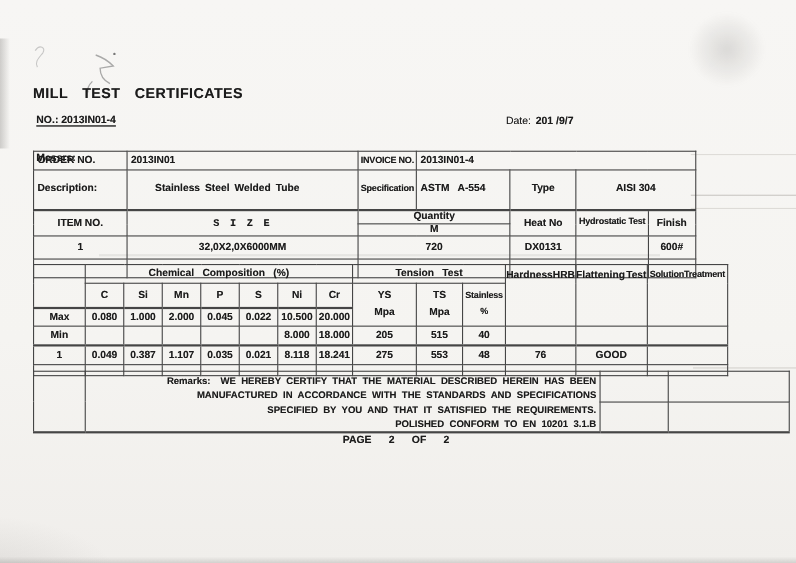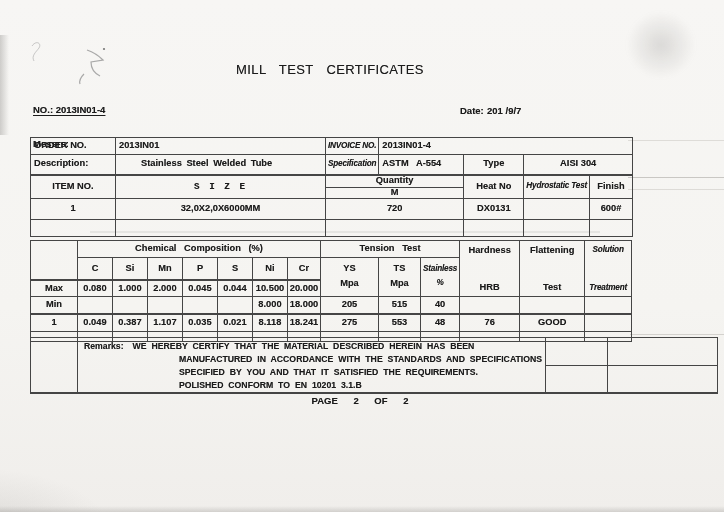--- a/index.html
+++ b/index.html
@@ -2,41 +2,41 @@
 <html><head>
 <meta charset="utf-8">
 <style>
   html,body{margin:0;padding:0;}
   body{
     width:724px;height:512px;position:relative;overflow:hidden;
     background:linear-gradient(180deg,#f7f6f4 0%,#f5f4f1 60%,#f0eeeb 100%);
     font-family:"Liberation Sans",sans-serif;color:#1b1b1b;
   }
   .txt{position:absolute;white-space:nowrap;text-shadow:0 0 .5px rgba(40,40,40,.55);}
-  .title{font-size:13px;font-weight:normal;word-spacing:9px;letter-spacing:.4px;left:30px;top:62px;width:600px;text-align:center;}
+  .title{font-size:13px;font-weight:bold;word-spacing:9px;letter-spacing:.4px;left:30px;top:77px;width:600px;}
   .docno{left:33px;top:104px;font-size:9.5px;font-weight:bold;text-decoration:underline;text-underline-offset:2px;}
-  .datelbl{left:443px;top:105px;font-size:9.5px;font-weight:bold;padding-left:17px;}
+  .datelbl{left:443px;top:105px;font-size:9.5px;font-weight:normal;padding-left:17px;}
   .dateval{left:487px;top:105px;font-size:9.5px;font-weight:bold;}
   .messrs{left:33px;top:122px;font-size:9.5px;font-weight:bold;margin-top:16px;}
   .footer{left:60px;top:395px;width:600px;text-align:center;font-size:9.5px;font-weight:bold;word-spacing:13px;}
 
   table{position:absolute;border-collapse:collapse;table-layout:fixed;}
   td{
     border:1px solid #454545;font-size:9.3px;font-weight:bold;color:#1b1b1b;
     padding:0 3px;overflow:hidden;white-space:nowrap;line-height:1.05;
     vertical-align:middle;text-shadow:0 0 .5px rgba(40,40,40,.5);
   }
   td.c{text-align:center;padding:0;}
-  td.sm{font-size:8.2px;letter-spacing:-.2px;padding:0 2px;font-style:italic;}
+  td.sm{font-size:8.2px;letter-spacing:-.2px;padding:0 2px;}
   td.bb2{border-bottom:2px solid #454545;}
   tr.bt2 td{border-top:2px solid #454545;}
   .sz{letter-spacing:2px;font-family:Liberation Mono, monospace;}
   .ws{word-spacing:5px;}
   .ind{padding-left:25px;word-spacing:2px;}
-  .stack{display:flex;flex-direction:column;justify-content:space-between;height:46px;padding:5px 0 4px;}
+  .stack{display:flex;flex-direction:row;justify-content:space-between;height:46px;padding:5px 0 4px;}
   .stack div{line-height:1;}
   .two div{line-height:1;}
   .two .l1{height:13px;display:flex;align-items:center;justify-content:center;}
   .two .l2{height:16px;display:flex;align-items:center;justify-content:center;}
 
   .remarkbox{font-size:8.7px;font-weight:bold;line-height:13px;word-spacing:2.5px;padding:2px 0 0 3px;white-space:nowrap;overflow:hidden;}
   .remarkbox .r1 span{display:inline-block;}
   .remarkbox .r1 .lead{margin-right:9px;}
   .remarkbox .rr{margin-left:52px;padding-left:43px;}
 
@@ -85,21 +85,21 @@
       <col style="width:65px">
       <col style="width:43px">
     </colgroup>
   <tbody>
       <tr style="height:17px">
     <td>ORDER NO.</td>
     <td>2013IN01</td>
     <td class="sm">INVOICE NO.</td>
     <td colspan="4">2013IN01-4</td>
   </tr>
-  <tr style="height:20px">
+  <tr style="height:36px">
     <td style="border-bottom-width:2px">Description:</td>
     <td class="ind" style="border-bottom-width:2px">Stainless Steel Welded Tube</td>
     <td class="sm" style="border-bottom-width:2px">Specification</td>
     <td class="ws" style="border-bottom-width:2px">ASTM A-554</td>
     <td class="c" style="border-bottom-width:2px">Type</td>
     <td class="c" colspan="2" style="border-bottom-width:2px">AISI 304</td>
   </tr>
   <tr style="height:13px">
     <td class="c" rowspan="2">ITEM NO.</td>
     <td class="c sz" rowspan="2">S I Z E</td>
@@ -191,21 +191,21 @@
       <div class="l1">Stainless</div>
       <div class="l2">%</div>
     </td>
   </tr>
   <tr style="height:16px">
     <td class="c">Max</td>
     <td class="c">0.080</td>
     <td class="c">1.000</td>
     <td class="c">2.000</td>
     <td class="c">0.045</td>
-    <td class="c">0.044</td>
+    <td class="c">0.022</td>
     <td class="c">10.500</td>
     <td class="c">20.000</td>
   </tr>
   <tr style="height:17px">
     <td class="c">Min</td>
     <td class="c"></td>
     <td class="c"></td>
     <td class="c"></td>
     <td class="c"></td>
     <td class="c"></td>
@@ -256,21 +256,21 @@
 <table style="left:30px;top:337px;">
   <colgroup>
       <col style="width:47px">
       <col style="width:381px">
       <col style="width:62px">
       <col style="width:110px">
     </colgroup>
   <tbody>
       <tr style="height:26px">
     <td rowspan="2" class="bb2"></td>
-    <td rowspan="2" class="bb2" style="vertical-align:top;white-space:normal;">
+    <td rowspan="2" class="bb2" style="vertical-align:top;white-space:normal;text-align:right;">
       <div class="remarkbox">
         <div class="r1">
           <span class="lead">Remarks:</span><span>WE HEREBY CERTIFY THAT THE MATERIAL DESCRIBED HEREIN HAS BEEN</span>
         </div>
         <div class="rr">MANUFACTURED IN ACCORDANCE WITH THE STANDARDS AND SPECIFICATIONS</div>
         <div class="rr">SPECIFIED BY YOU AND THAT IT SATISFIED THE REQUIREMENTS.</div>
         <div class="rr">POLISHED CONFORM TO EN 10201 3.1.B</div>
       </div>
     </td>
     <td></td>

